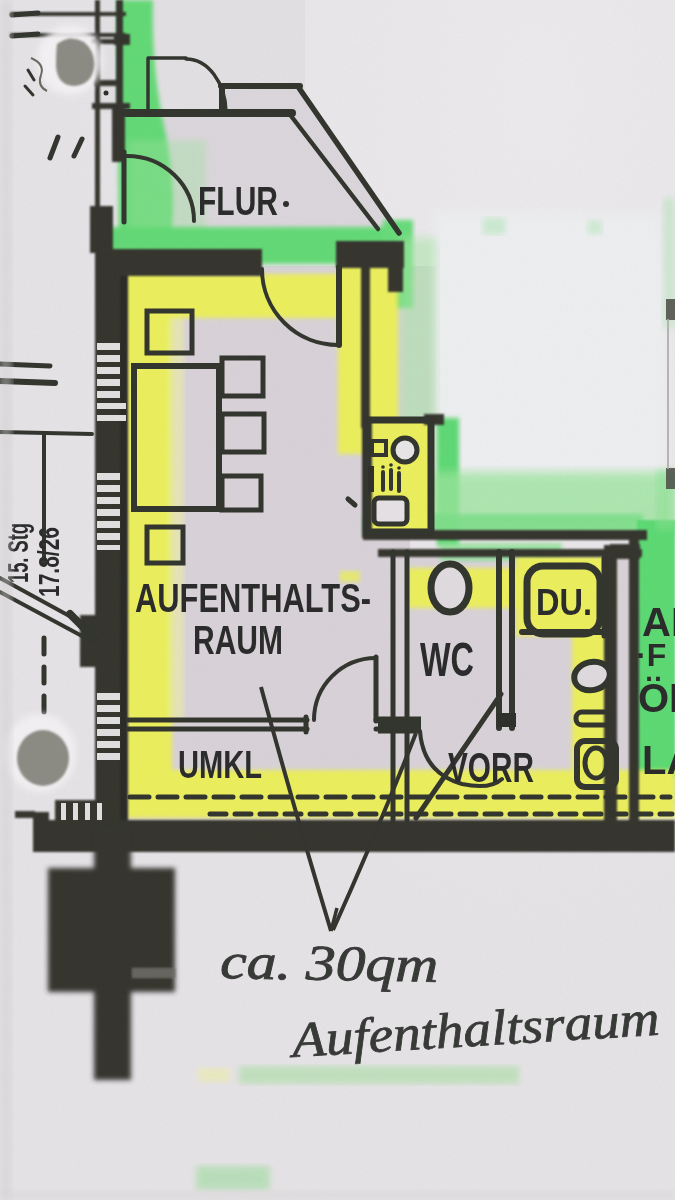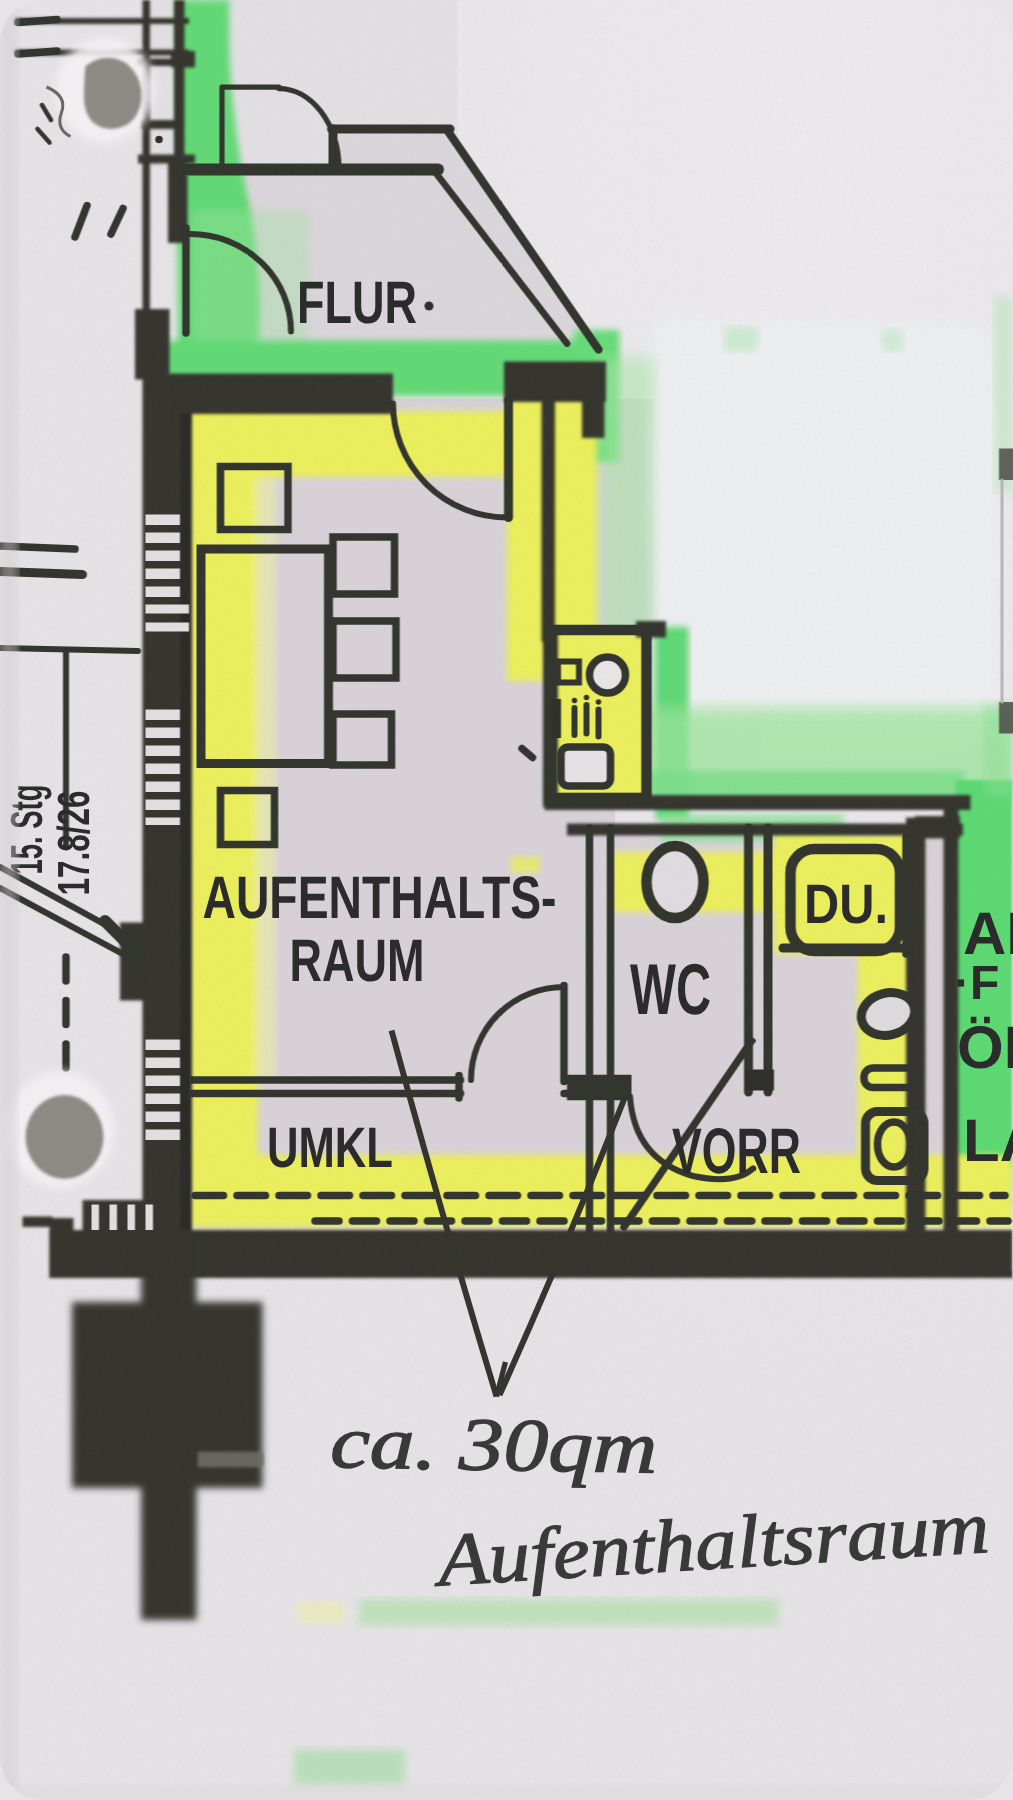--- a/index.html
+++ b/index.html
@@ -1,17 +1,17 @@
 <!DOCTYPE html>
 <html><head>
 <meta charset="utf-8">
 <style>
   html,body{margin:0;padding:0;background:#e7e4e7;}
   #page{width:675px;height:1200px;position:relative;overflow:hidden;
-        font-family:"Liberation Sans", sans-serif;border-radius:29px;}
+        font-family:"Liberation Sans", sans-serif;}
   svg{display:block;}
 </style>
 </head>
 <body>
 <div id="page">
 <svg width="675" height="1200" viewBox="0 0 675 1200">
 <defs>
   <filter id="b05">
           <feGaussianBlur stdDeviation="0.5"></feGaussianBlur>
         </filter>

